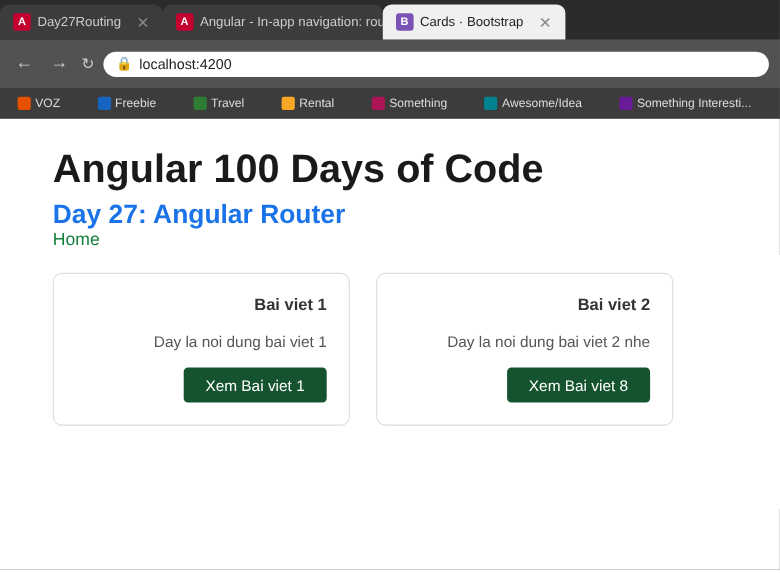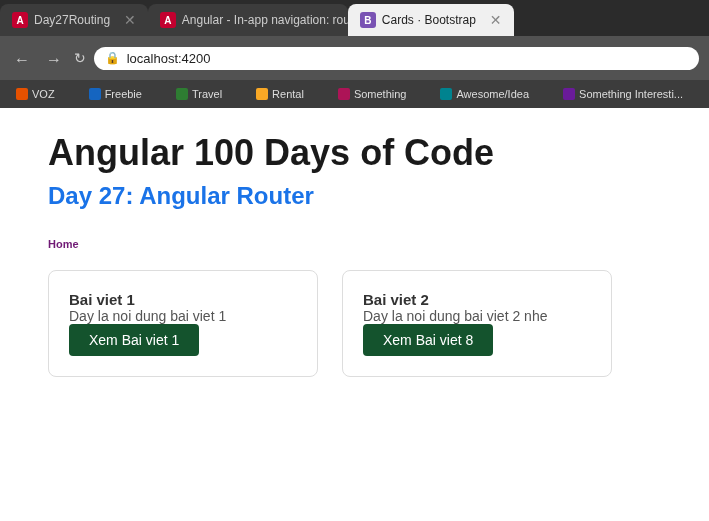--- a/index.html
+++ b/index.html
@@ -149,47 +149,45 @@
       font-weight: 900;
       color: #1a1a1a;
       margin-bottom: 8px;
       font-family: Arial Black, Arial, sans-serif;
     }
 
     .page-subtitle {
       font-size: 24px;
       font-weight: bold;
       color: #1a73e8;
-      margin-bottom: 24px;
     }
 
     .nav-link {
-      color: #701a75;
-      font-size: 11px;
+      color: #15803d;
+      font-size: 16px;
       text-decoration: none;
       display: inline-block;
       margin-bottom: 20px;
       cursor: pointer;
-      font-weight: bold;
     }
 
     .cards-container {
       display: flex;
       gap: 24px;
     }
 
     .card {
       border: 1px solid #ddd;
       border-radius: 8px;
       width: 270px;
       padding: 20px;
       display: flex;
       flex-direction: column;
-      align-items: flex-start;
-      gap: 0;
+      align-items: flex-end;
+      gap: 16px;
     }
 
     .card-title {
       font-size: 15px;
       font-weight: bold;
       color: #333;
       text-align: center;
     }
 
     .card-content {

